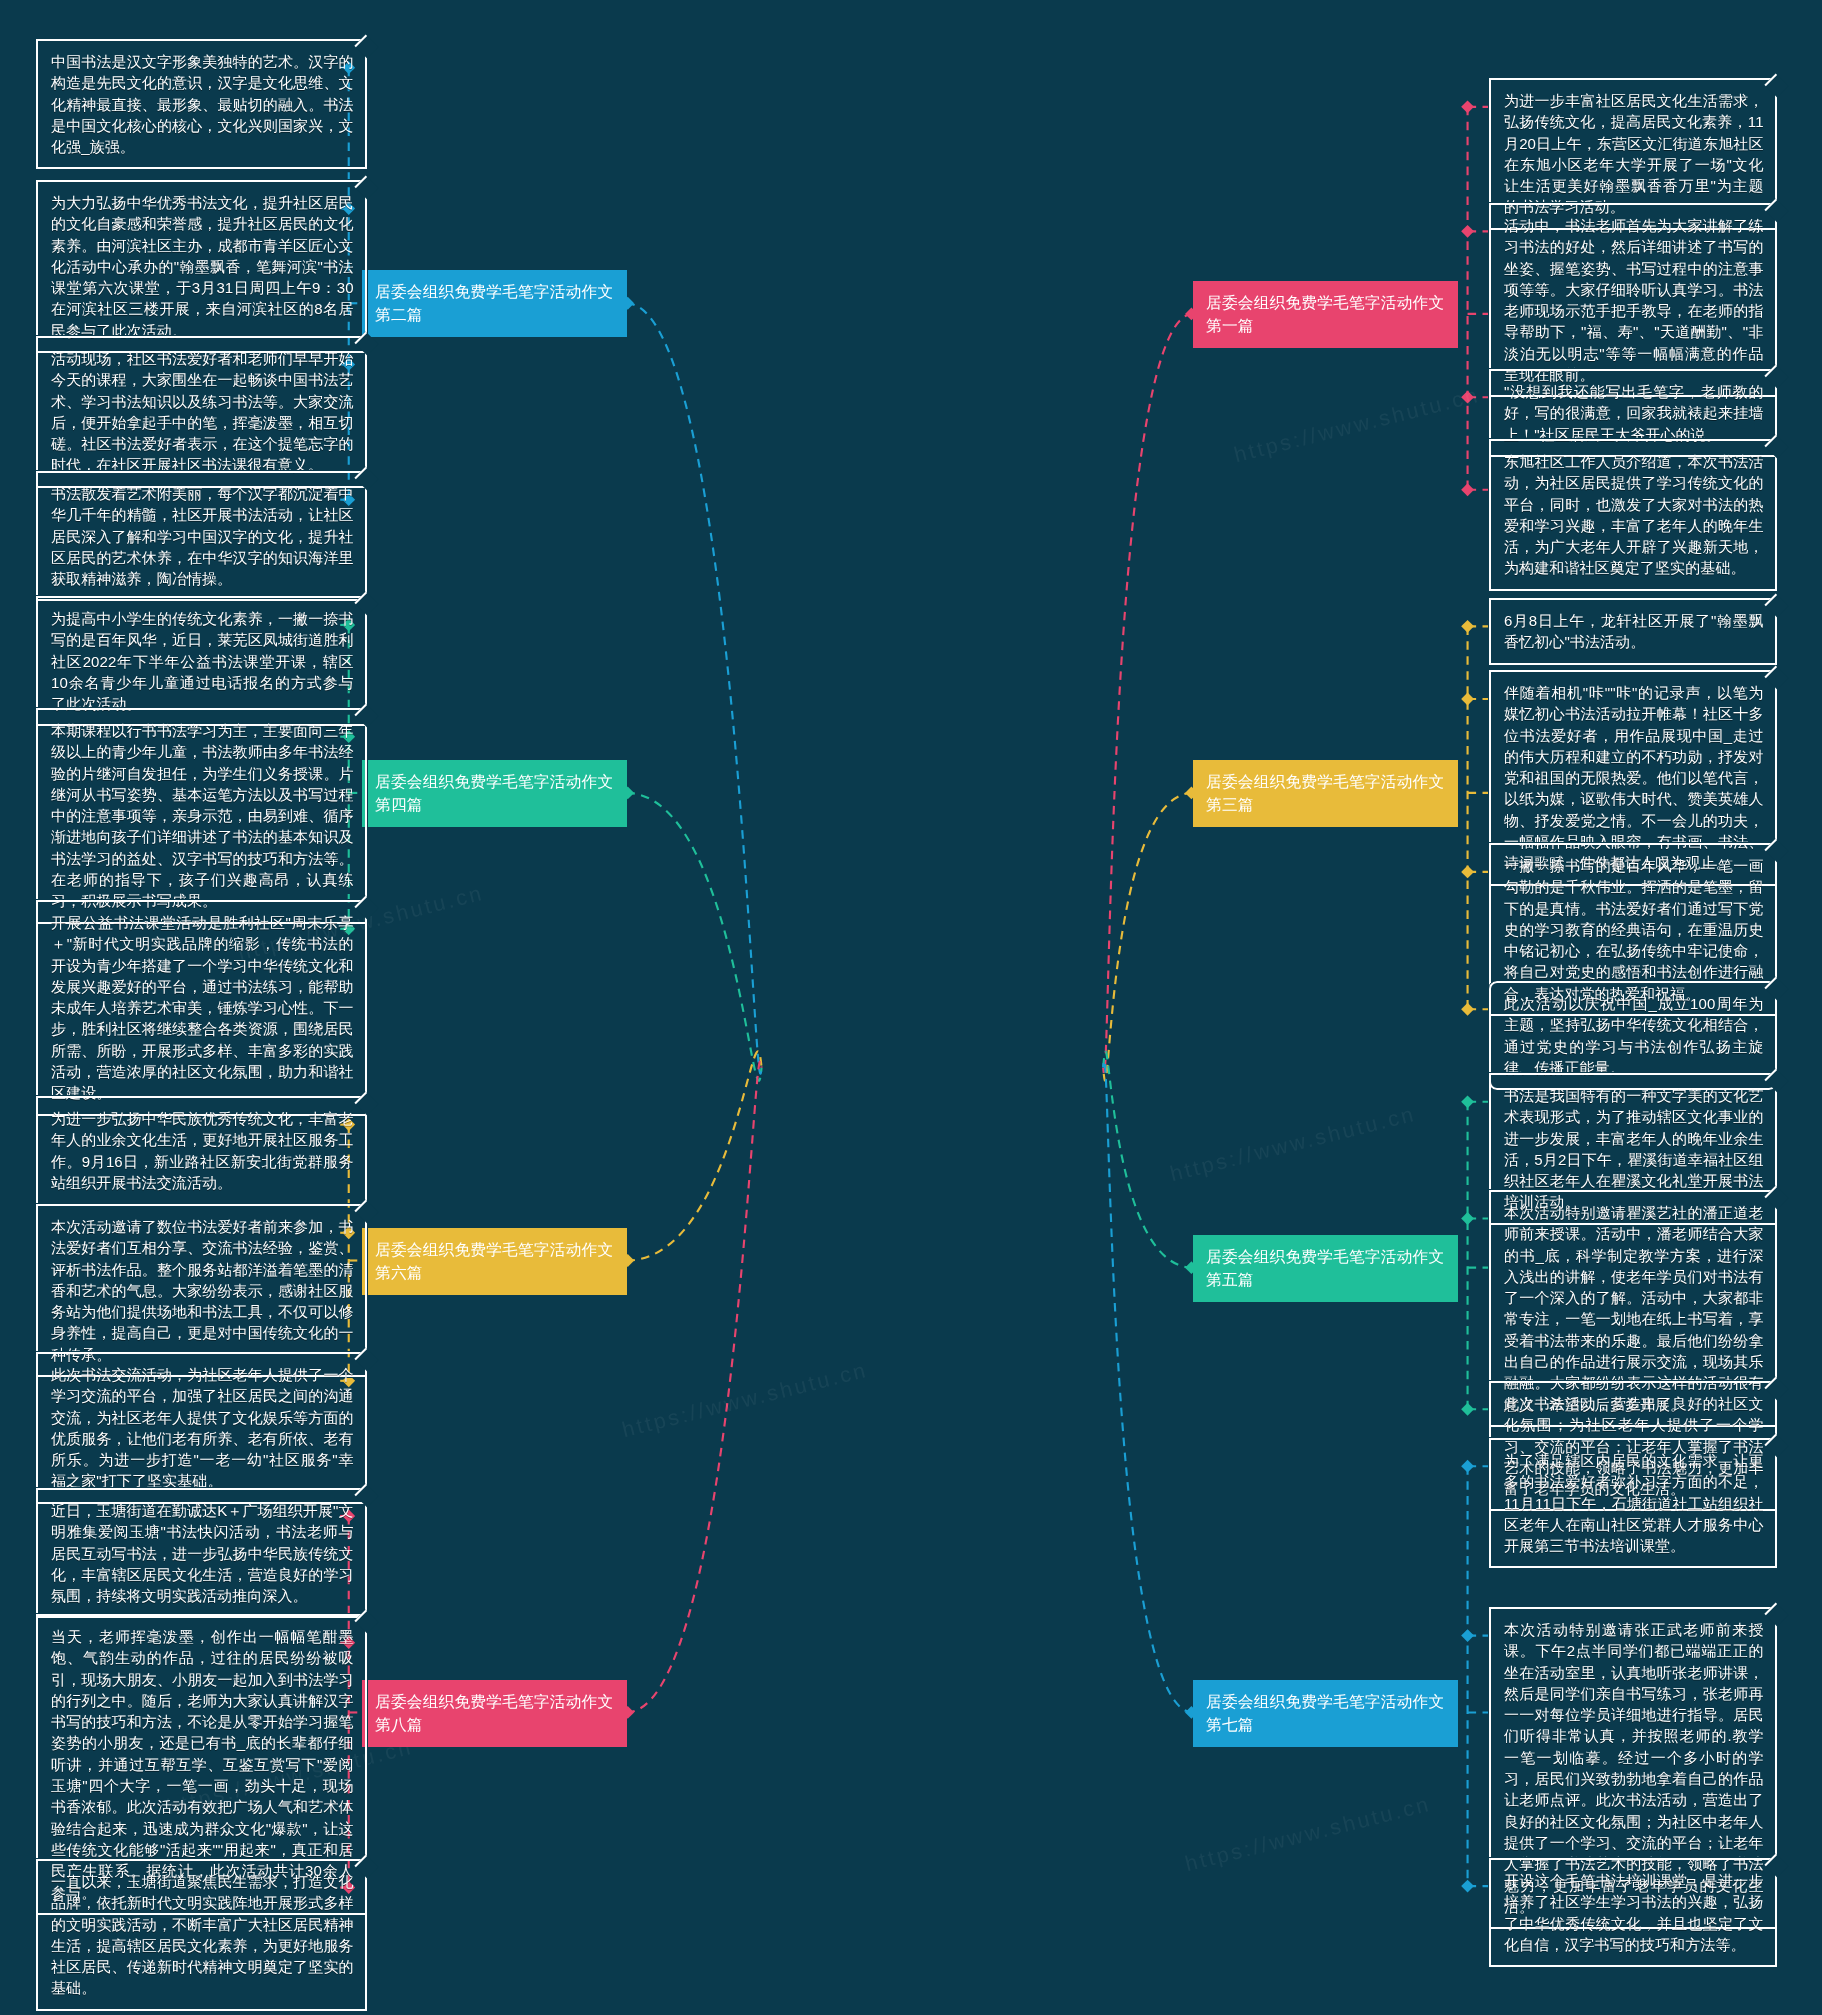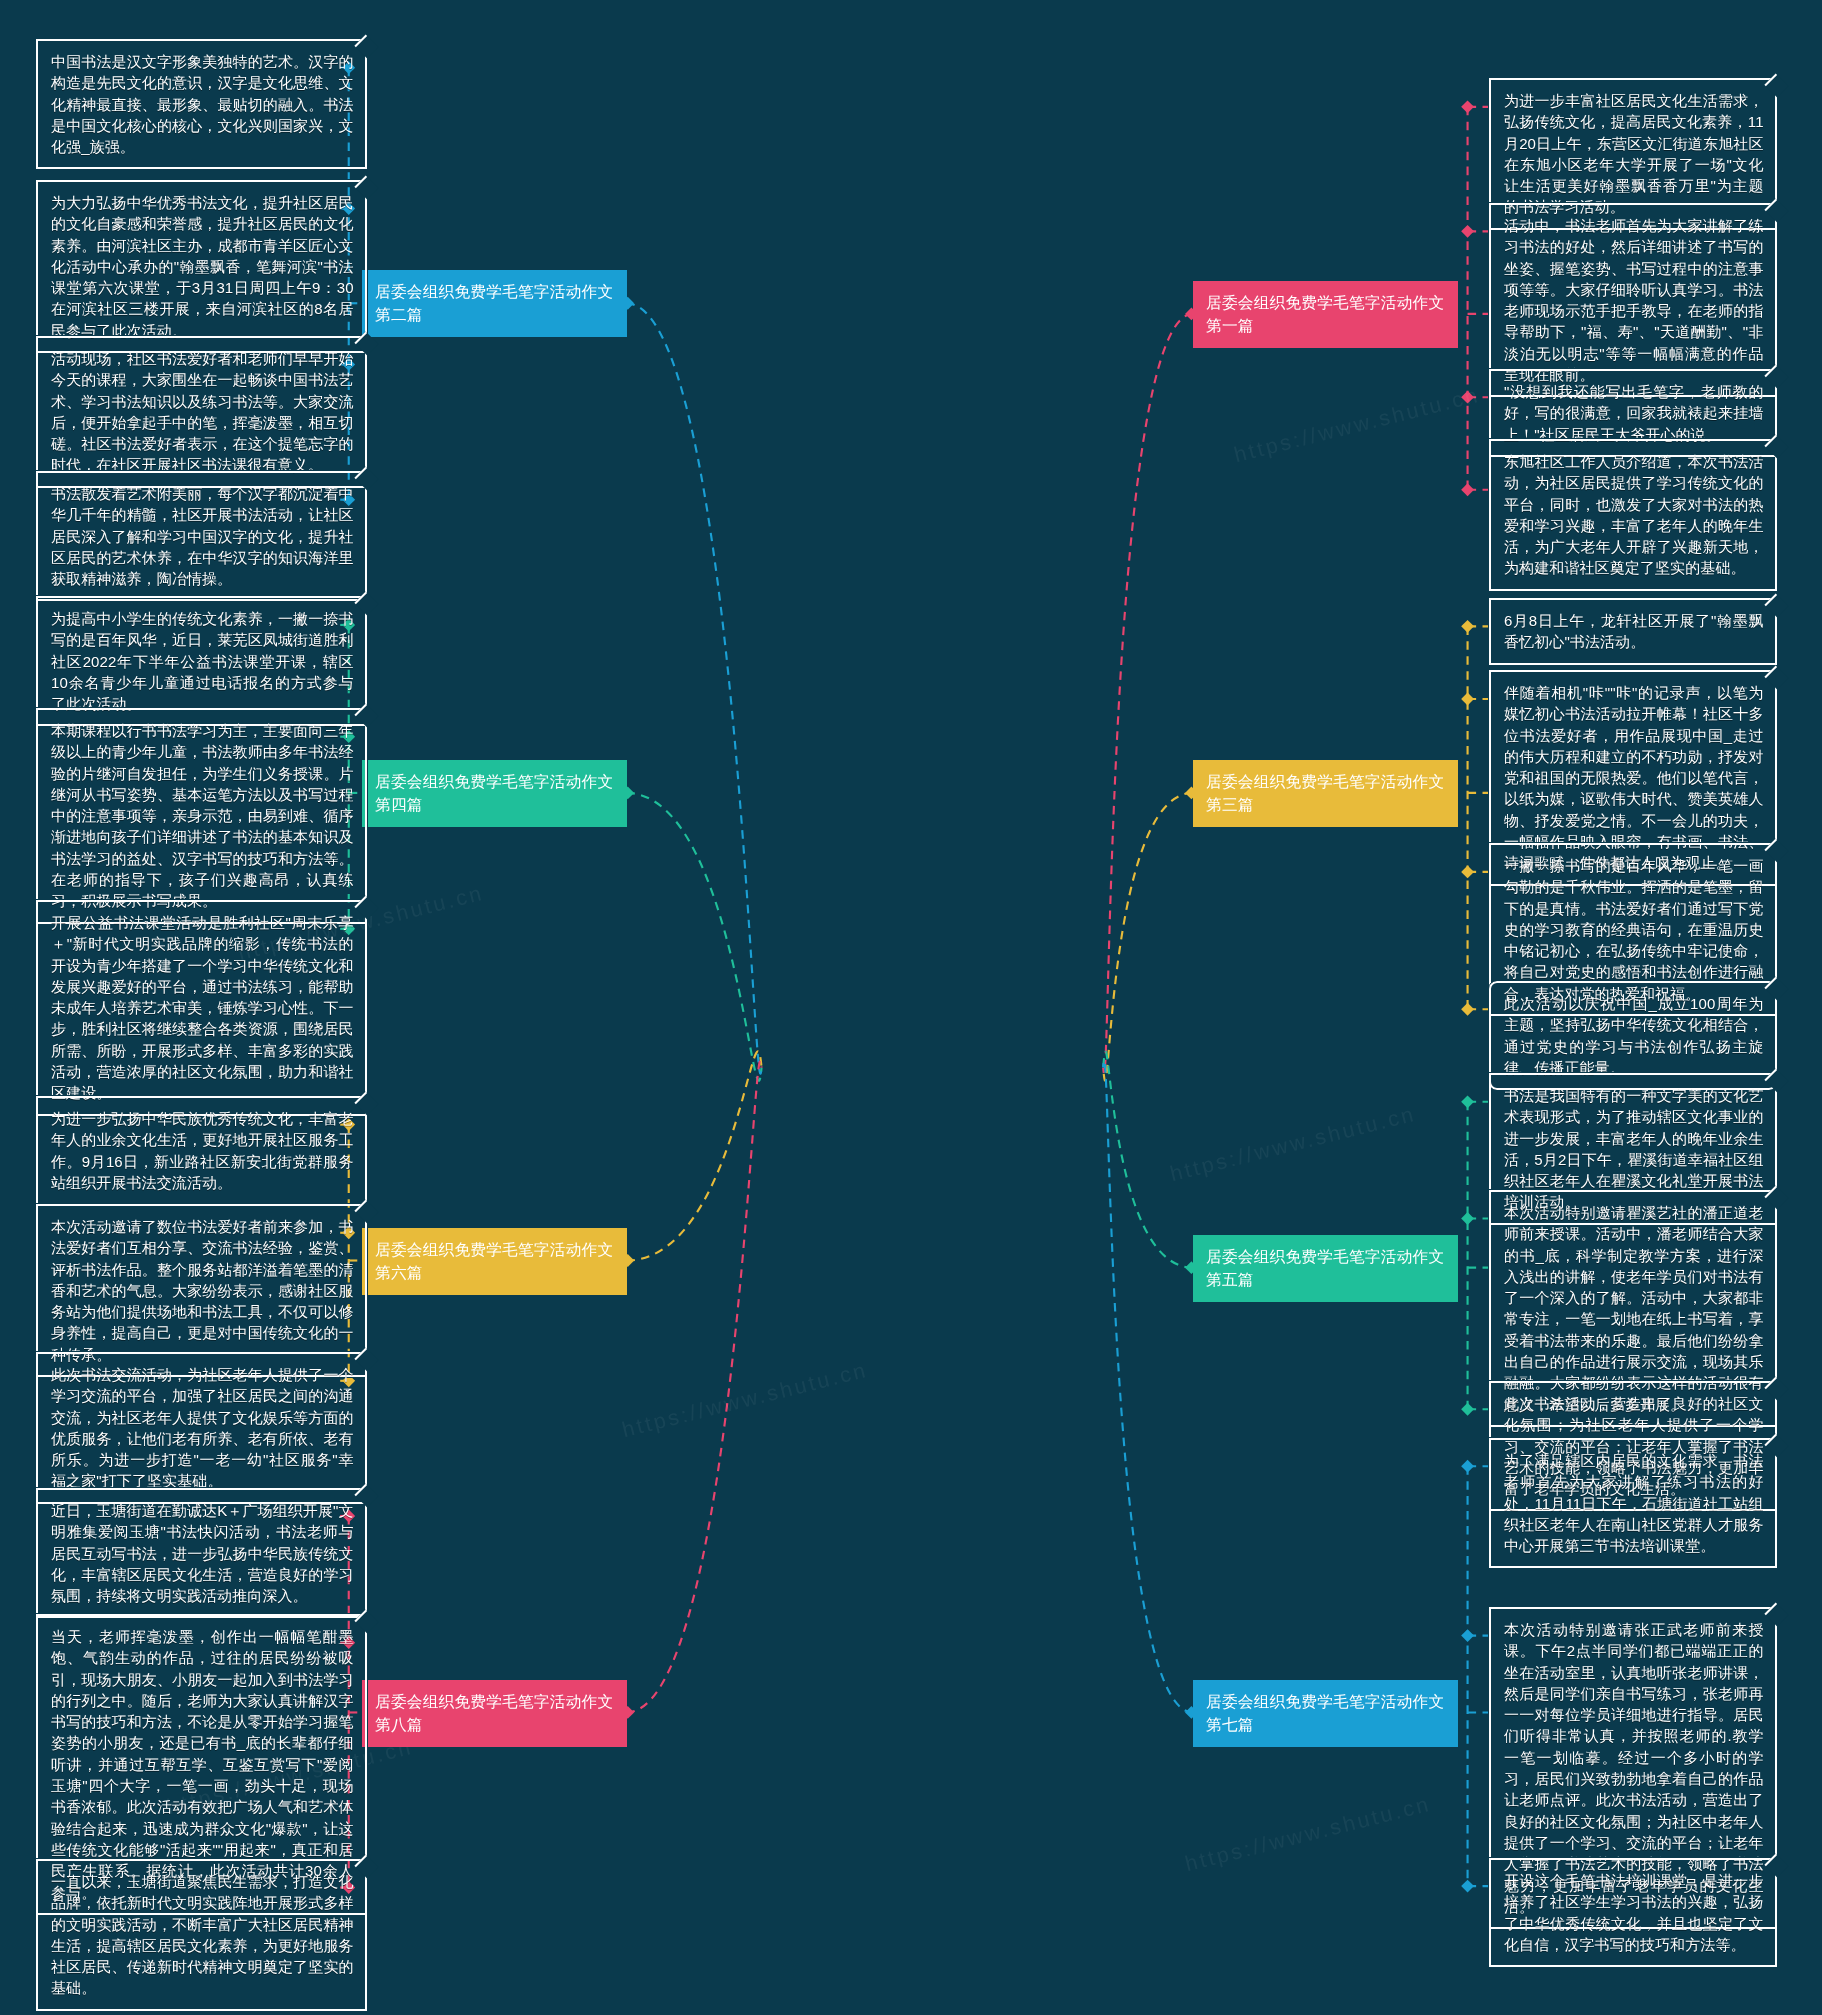--- a/index.html
+++ b/index.html
@@ -222,19 +222,19 @@
       <div class="note right" style="top: 203px; min-height: 149px;"><span>活动中，书法老师首先为大家讲解了练习书法的好处，然后详细讲述了书写的坐姿、握笔姿势、书写过程中的注意事项等等。大家仔细聆听认真学习。书法老师现场示范手把手教导，在老师的指导帮助下，"福、寿"、"天道酬勤"、"非淡泊无以明志"等等一幅幅满意的作品呈现在眼前。</span></div>
       <div class="note right" style="top: 369px; min-height: 78px;"><span>"没想到我还能写出毛笔字，老师教的好，写的很满意，回家我就裱起来挂墙上！"社区居民王大爷开心的说。</span></div>
       <div class="note right" style="top: 439px; min-height: 128px;"><span>东旭社区工作人员介绍道，本次书法活动，为社区居民提供了学习传统文化的平台，同时，也激发了大家对书法的热爱和学习兴趣，丰富了老年人的晚年生活，为广大老年人开辟了兴趣新天地，为构建和谐社区奠定了坚实的基础。</span></div>
       <div class="note right" style="top: 598px; min-height: 58px;"><span>6月8日上午，龙轩社区开展了"翰墨飘香忆初心"书法活动。</span></div>
       <div class="note right" style="top: 670px; min-height: 155px;"><span>伴随着相机"咔""咔"的记录声，以笔为媒忆初心书法活动拉开帷幕！社区十多位书法爱好者，用作品展现中国_走过的伟大历程和建立的不朽功勋，抒发对党和祖国的无限热爱。他们以笔代言，以纸为媒，讴歌伟大时代、赞美英雄人物、抒发爱党之情。不一会儿的功夫，一幅幅作品映入眼帘，有书画、书法、诗词歌赋，件件都让人叹为观止。</span></div>
       <div class="note right" style="top: 843px; min-height: 120px;"><span>一撇一捺书写的是百年风华，一笔一画勾勒的是千秋伟业。挥洒的是笔墨，留下的是真情。书法爱好者们通过写下党史的学习教育的经典语句，在重温历史中铭记初心，在弘扬传统中牢记使命，将自己对党史的感悟和书法创作进行融合，表达对党的热爱和祝福。</span></div>
       <div class="note right" style="top: 981px; min-height: 71px; border-radius: 8px;"><span>此次活动以庆祝中国_成立100周年为主题，坚持弘扬中华传统文化相结合，通过党史的学习与书法创作弘扬主旋律、传播正能量。</span></div>
       <div class="note right" style="top: 1073px; min-height: 100px;"><span>书法是我国特有的一种文字美的文化艺术表现形式，为了推动辖区文化事业的进一步发展，丰富老年人的晚年业余生活，5月2日下午，瞿溪街道幸福社区组织社区老年人在瞿溪文化礼堂开展书法培训活动。</span></div>
       <div class="note right" style="top: 1190px; min-height: 178px;"><span>本次活动特别邀请瞿溪艺社的潘正道老师前来授课。活动中，潘老师结合大家的书_底，科学制定教学方案，进行深入浅出的讲解，使老年学员们对书法有了一个深入的了解。活动中，大家都非常专注，一笔一划地在纸上书写着，享受着书法带来的乐趣。最后他们纷纷拿出自己的作品进行展示交流，现场其乐融融。大家都纷纷表示这样的活动很有意义，希望以后多多开展。</span></div>
       <div class="note right" style="top: 1381px; min-height: 89px;"><span>此次书法活动，营造出了良好的社区文化氛围；为社区老年人提供了一个学习、交流的平台；让老年人掌握了书法艺术的技能，领略了书法魅力，更加丰富了老年学员的文化生活。</span></div>
-      <div class="note right" style="top: 1438px; min-height: 93px;"><span>为了满足辖区内居民的文化需求，书法老师首先为大家讲解了练习书法的好处，11月11日下午，石塘街道社工站组织社区老年人在南山社区党群人才服务中心开展第三节书法培训课堂。</span></div>
+      <div class="note right" style="top: 1438px; min-height: 93px;"><span>为了满足辖区内居民的文化需求，让更多的书法爱好者弥补习字方面的不足，11月11日下午，石塘街道社工站组织社区老年人在南山社区党群人才服务中心开展第三节书法培训课堂。</span></div>
       <div class="note right" style="top: 1607px; min-height: 199px;"><span>本次活动特别邀请张正武老师前来授课。下午2点半同学们都已端端正正的坐在活动室里，认真地听张老师讲课，然后是同学们亲自书写练习，张老师再一一对每位学员详细地进行指导。居民们听得非常认真，并按照老师的.教学一笔一划临摹。经过一个多小时的学习，居民们兴致勃勃地拿着自己的作品让老师点评。此次书法活动，营造出了良好的社区文化氛围；为社区中老年人提供了一个学习、交流的平台；让老年人掌握了书法艺术的技能，领略了书法魅力，更加丰富了老年学员的文化生活。</span></div>
       <div class="note right" style="top: 1858px; min-height: 85px;"><span>开设这个毛笔书法培训课堂，是进一步培养了社区学生学习书法的兴趣，弘扬了中华优秀传统文化，并且也坚定了文化自信，汉字书写的技巧和方法等。</span></div>
     </div>
 
 </div>
 
 
 </body></html>

